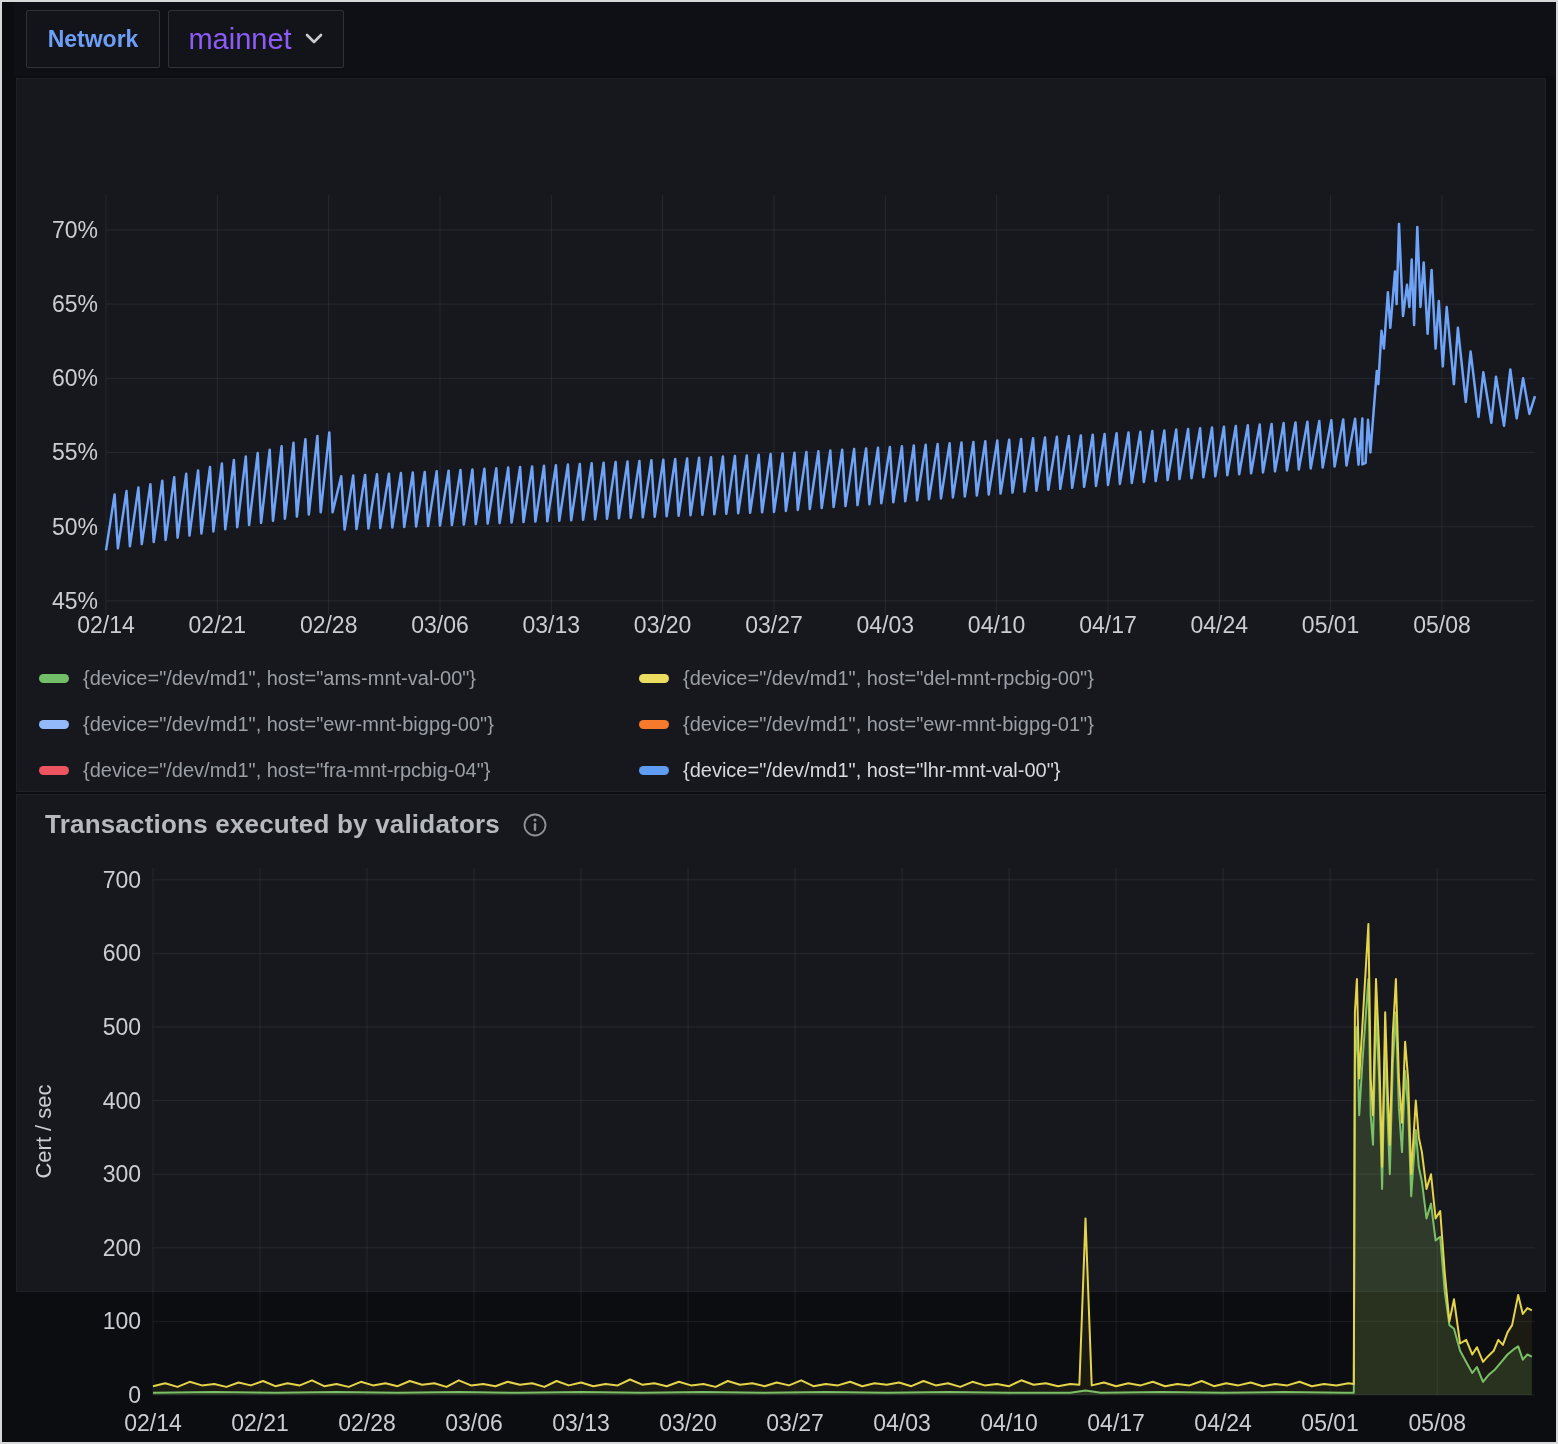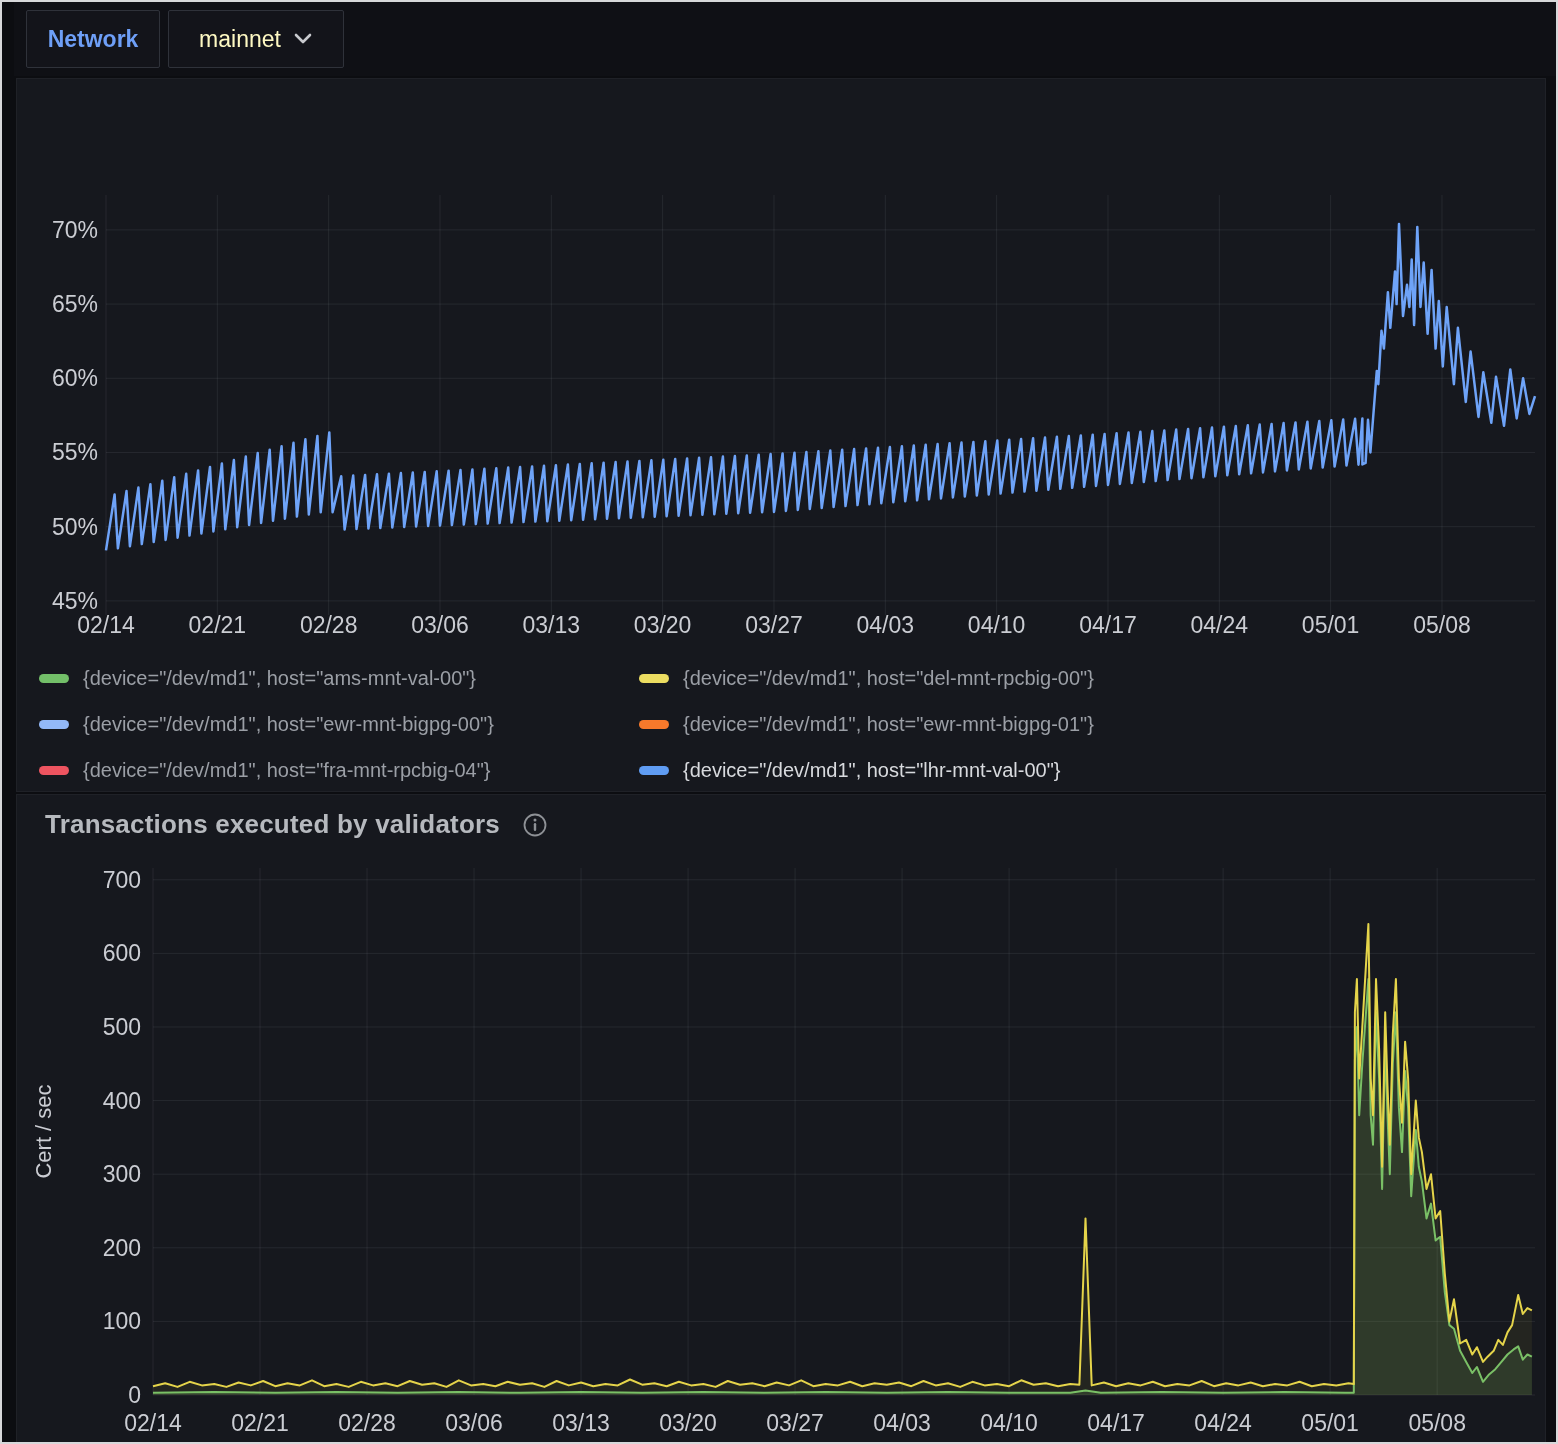--- a/index.html
+++ b/index.html
@@ -14,28 +14,28 @@
   
   .topbar{position:absolute;left:12px;top:0;width:100%;height:74px;background:#0f1015;}
   .var-box{
     position:absolute;top:8px;height:58px;
     border:1px solid #2f323a;border-radius:2px;background:#13141a;
     display:flex;align-items:center;justify-content:center;
   }
   .var-label-box{left:12px;width:134px;}
   .var-label-box span{color:#6e9ff7;font-size:23px;font-weight:600;}
   .var-value-box{left:154px;width:176px;cursor:pointer;}
-  .var-value-box span{color:#fef9c3;font-size:23px;font-weight:500;margin-right:12px;}
+  .var-value-box span{color:#8b5cf6;font-size:29px;font-weight:500;margin-right:12px;}
   
   .panel{
     position:absolute;left:14px;width:1530px;
     background:#16181e;border:1px solid #1f2127;
   }
   .panel1{top:76px;height:714px;}
-  .panel2{top:792px;height:650px;}
+  .panel2{top:792px;height:498px;}
   .panel-header{display:flex;align-items:center;padding:14px 0 0 28px;gap:22px;}
   .panel1 .panel-title{color:#d4d6da;font-size:25px;font-weight:600;letter-spacing:.2px;}
   .panel2 .panel-title{color:#b6b9be;font-size:26px;font-weight:600;letter-spacing:.2px;}
   .panel-title{cursor:pointer;}
   .chart-mount{position:absolute;left:0;}
   #chart1{top:110px;width:1530px;height:470px;}
   #chart2{top:58px;width:1530px;height:592px;}
   
   .legend{position:absolute;left:22px;right:18px;top:576px;}
   .legend-row{display:grid;grid-template-columns:600px auto;height:46px;align-items:center;}

